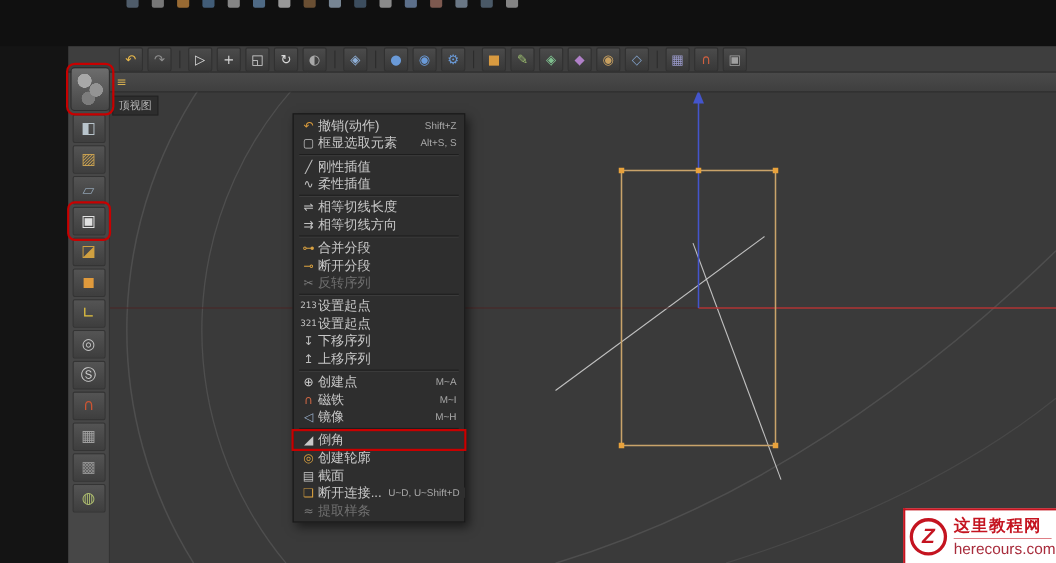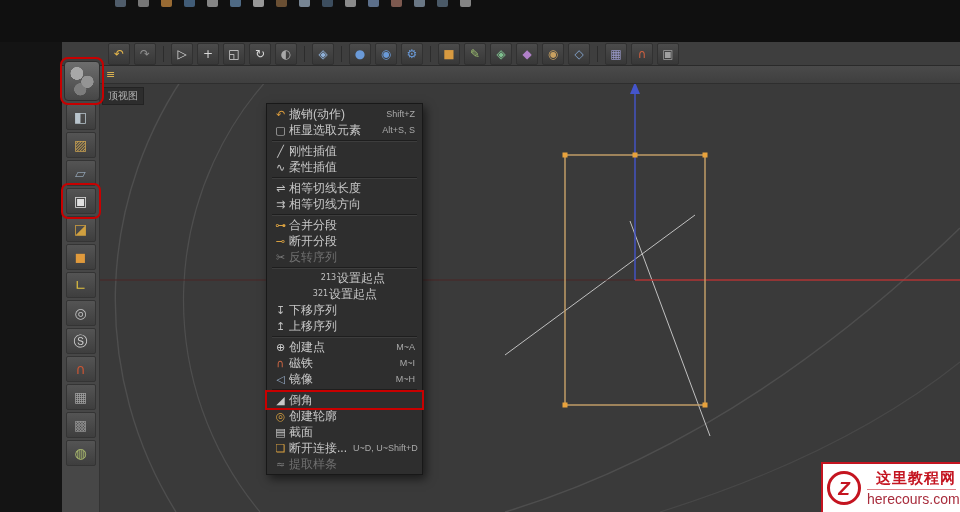--- a/index.html
+++ b/index.html
@@ -62,21 +62,21 @@
   .ctx-item.hl{outline:2px solid var(--ann,#c80000);outline-offset:0;position:relative;z-index:2;}
 
   
   .watermark{position:absolute;right:0;bottom:0;width:139px;height:50px;z-index:20;background:#ffffff;
              border-top:2px solid #c41420;border-left:2px solid #c41420;box-sizing:border-box;
              display:flex;align-items:center;gap:6px;padding:3px 4px;}
   .wm-logo{width:34px;height:34px;flex:none;border:3px solid #c41420;border-radius:50%;box-sizing:border-box;
            display:flex;align-items:center;justify-content:center;}
   .wm-logo span{color:#c41420;font-weight:bold;font-style:italic;font-size:19px;line-height:1;}
   .wm-text{display:flex;flex-direction:column;min-width:0;}
-  .wm-name{font-size:15px;font-weight:bold;color:#c41420;letter-spacing:1px;white-space:nowrap;text-align:right;}
+  .wm-name{font-size:15px;font-weight:bold;color:#c41420;letter-spacing:1px;white-space:nowrap;}
   .wm-url{font-size:14px;color:#a82c3c;border-top:1px solid rgba(196,20,32,.55);padding-top:1px;margin-top:1px;white-space:nowrap;}
 </style>
 </head>
 <body>
 
 <div id="app">
 
   <div class="titlebar">
     <div class="clipped-row">
         <div class="clipped-icon" style="background: rgb(90, 106, 122);"></div>
@@ -278,25 +278,25 @@
       <div class="ctx-item">
         <span class="ctx-icon" style="color: rgb(216, 160, 64);">⊸</span>
         <span class="ctx-label">断开分段</span>
       </div>
       <div class="ctx-item disabled">
         <span class="ctx-icon" style="color: rgb(122, 122, 122);">✂</span>
         <span class="ctx-label">反转序列</span>
       </div>
       <div class="ctx-sep"></div>
       <div class="ctx-item">
-        <span class="ctx-icon" style="color: rgb(192, 192, 192); font-size: 8px; margin-left: 48px;">213</span>
+        <span class="ctx-icon" style="color: rgb(192, 192, 192); font-size: 8px;">213</span>
         <span class="ctx-label">设置起点</span>
       </div>
       <div class="ctx-item">
-        <span class="ctx-icon" style="color: rgb(192, 192, 192); font-size: 8px; margin-left: 40px;">321</span>
+        <span class="ctx-icon" style="color: rgb(192, 192, 192); font-size: 8px;">321</span>
         <span class="ctx-label">设置起点</span>
       </div>
       <div class="ctx-item">
         <span class="ctx-icon" style="color: rgb(192, 192, 192);">↧</span>
         <span class="ctx-label">下移序列</span>
       </div>
       <div class="ctx-item">
         <span class="ctx-icon" style="color: rgb(192, 192, 192);">↥</span>
         <span class="ctx-label">上移序列</span>
       </div>

